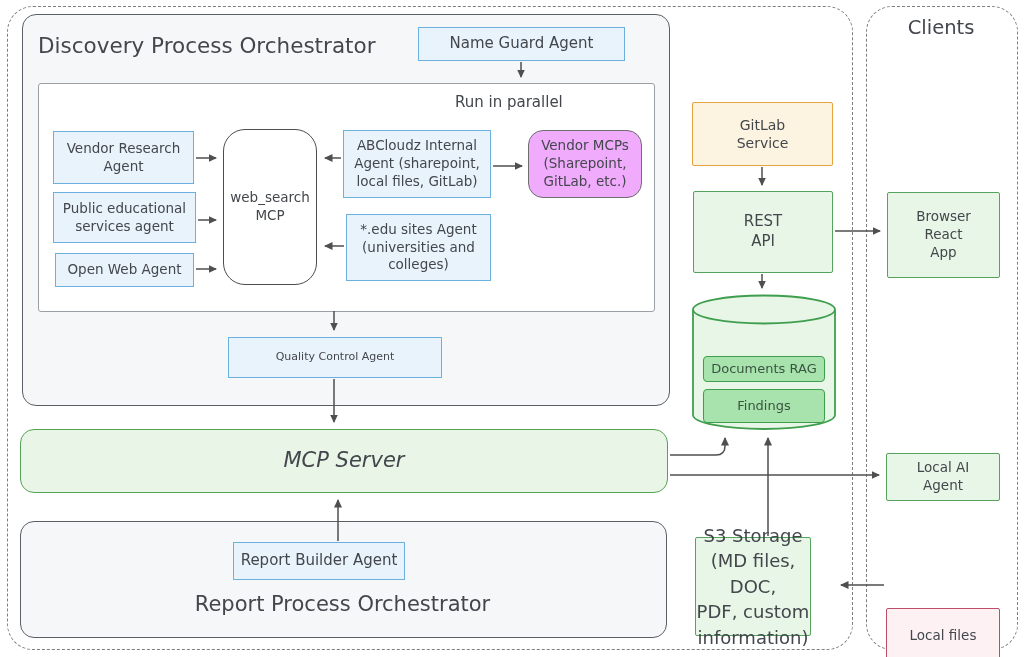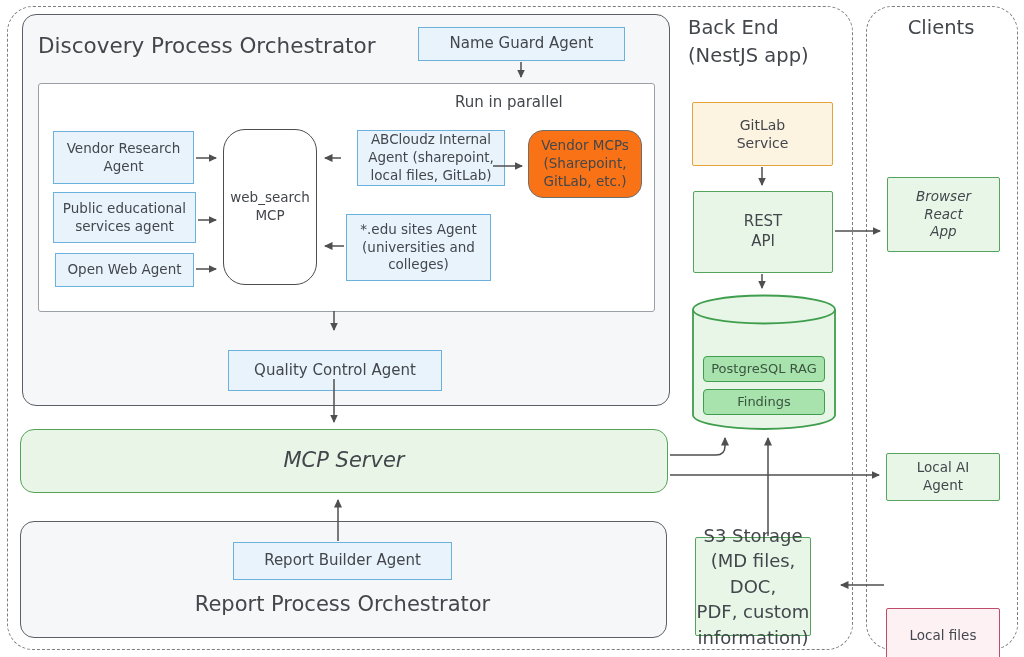--- a/index.html
+++ b/index.html
@@ -15,21 +15,21 @@
   }
   .plain-box{
     position:absolute;background:#ffffff;border:1.3px solid #9aa0a6;border-radius:3px;
   }
   .node{
     position:absolute;box-sizing:border-box;display:flex;align-items:center;justify-content:center;
     text-align:center;white-space:pre-line;font-size:13.5px;line-height:1.32;color:#43474c;
   }
   .blue{background:#e9f3fc;border:1.6px solid #6cb0dd;border-radius:0;}
   .white-pill{background:#ffffff;border:1.6px solid #4d4d4d;border-radius:22px;}
-  .white-round{background:#f97316;border:1.4px solid #6e6e6e;border-radius:15px;}
+  .white-round{background:#f0abfc;border:1.4px solid #6e6e6e;border-radius:15px;}
   .green{background:#e8f6e8;border:1.6px solid #55a35c;border-radius:2px;}
   .green-rounded{background:#e9f6e7;border:1.8px solid #55a356;border-radius:14px;font-size:21px;}
   .orange{background:#fcf3e1;border:1.6px solid #e4a33d;border-radius:2px;}
   .pink{background:#fdf1f4;border:1.6px solid #bf4c68;border-radius:2px;}
   .green-inner{background:#a8e3ad;border:1.5px solid #3f9e4d;border-radius:4px;color:#3a5540;}
   .title{position:absolute;white-space:pre-line;color:#43474c;}
   #arrows{position:absolute;left:0;top:0;pointer-events:none;}
   .kb-wrap{position:absolute;left:691px;top:293px;width:146px;height:140px;}
   .kb-wrap svg{position:absolute;left:0;top:0;}
   .kb-title{position:absolute;left:0;top:26px;width:100%;text-align:center;
@@ -53,64 +53,62 @@
 
   <div class="node blue" style="left:53px;top:131px;width:141px;height:53px;">Vendor Research
 Agent</div>
   <div class="node blue" style="left:55px;top:253px;width:139px;height:34px;">Open Web Agent</div>
   <div class="node blue" style="left:53px;top:192px;width:143px;height:51px;">Public educational
 services agent</div>
 
   <div class="node white-pill" style="left:223px;top:129px;width:94px;height:156px;">web_search
 MCP</div>
 
-  <div class="node blue" style="left:357px;top:130px;width:148px;height:56px;">ABCloudz Internal
+  <div class="node blue" style="left:343px;top:130px;width:148px;height:68px;">ABCloudz Internal
 Agent (sharepoint,
 local files, GitLab)</div>
   <div class="node blue" style="left:346px;top:214px;width:145px;height:67px;">*.edu sites Agent
 (universities and
 colleges)</div>
   <div class="node white-round" style="left:528px;top:130px;width:114px;height:68px;">Vendor MCPs
 (Sharepoint,
 GitLab, etc.)</div>
 
-  <div class="node blue" style="left:228px;top:350px;width:214px;height:41px;font-size:15px;">Quality Control Agent</div>
+  <div class="node blue" style="left:228px;top:337px;width:214px;height:41px;font-size:11px;">Quality Control Agent</div>
 
   <div class="node green-rounded" style="left:20px;top:429px;width:648px;height:64px;font-style:italic;">MCP Server</div>
 
   <div class="container-box" style="left:20px;top:521px;width:645px;height:115px;"></div>
-  <div class="node blue" style="left:233px;top:542px;width:219px;height:38px;font-size:15px;">Report Builder Agent</div>
+  <div class="node blue" style="left:233px;top:542px;width:172px;height:38px;font-size:15px;">Report Builder Agent</div>
   <div class="title" style="left:20px;top:592px;width:645px;text-align:center;font-size:21px;">Report Process Orchestrator</div>
 
-  <div class="title" style="left:688px;top:14px;font-size:19.5px;line-height:1.45;">Back End
-(NestJS app)</div>
 
   <div class="node orange" style="left:692px;top:102px;width:141px;height:64px;font-size:14px;">GitLab
 Service</div>
 
   <div class="node green" style="left:693px;top:191px;width:140px;height:82px;font-size:15px;">REST
 API</div>
 
   <div class="kb-wrap">
     <svg width="146" height="140" viewBox="0 0 146 140">
       <path d="M2 17 V122 A71 14 0 0 0 144 122 V17" fill="#e8f6e8" stroke="#3f9e4d" stroke-width="1.8"></path>
       <ellipse cx="73" cy="16.5" rx="71" ry="14" fill="#e8f6e8" stroke="#3f9e4d" stroke-width="1.8"></ellipse>
     </svg>
-    <div class="node green-inner" style="left:12px;top:63px;width:122px;height:26px;font-size:13px;">PostgreSQL RAG</div>
-    <div class="node green-inner" style="left:12px;top:96px;width:122px;height:26px;font-size:13px;">Findings</div>
+    <div class="node green-inner" style="left:12px;top:63px;width:122px;height:26px;font-size:13px;">Documents RAG</div>
+    <div class="node green-inner" style="left:12px;top:96px;width:122px;height:34px;font-size:13px;">Findings</div>
   </div>
 
   <div class="node green" style="left:695px;top:537px;width:116px;height:99px;font-size:18px;line-height:1.42;">S3 Storage
 (MD files, DOC,
 PDF, custom
 information)</div>
 
   <div class="title" style="left:866px;top:16px;width:150px;text-align:center;font-size:19.5px;">Clients</div>
 
-  <div class="node green" style="left:887px;top:177px;width:113px;height:75px;font-style:italic;">Browser
+  <div class="node green" style="left:887px;top:192px;width:113px;height:86px;">Browser
 React
 App</div>
 
   <div class="node green" style="left:886px;top:453px;width:114px;height:48px;">Local AI
 Agent</div>
 
   <div class="node pink" style="left:886px;top:563px;width:114px;height:55px;margin-top:45px;">Local files</div>
 
   <svg id="arrows" width="1024" height="657" viewBox="0 0 1024 657">
     <defs>

